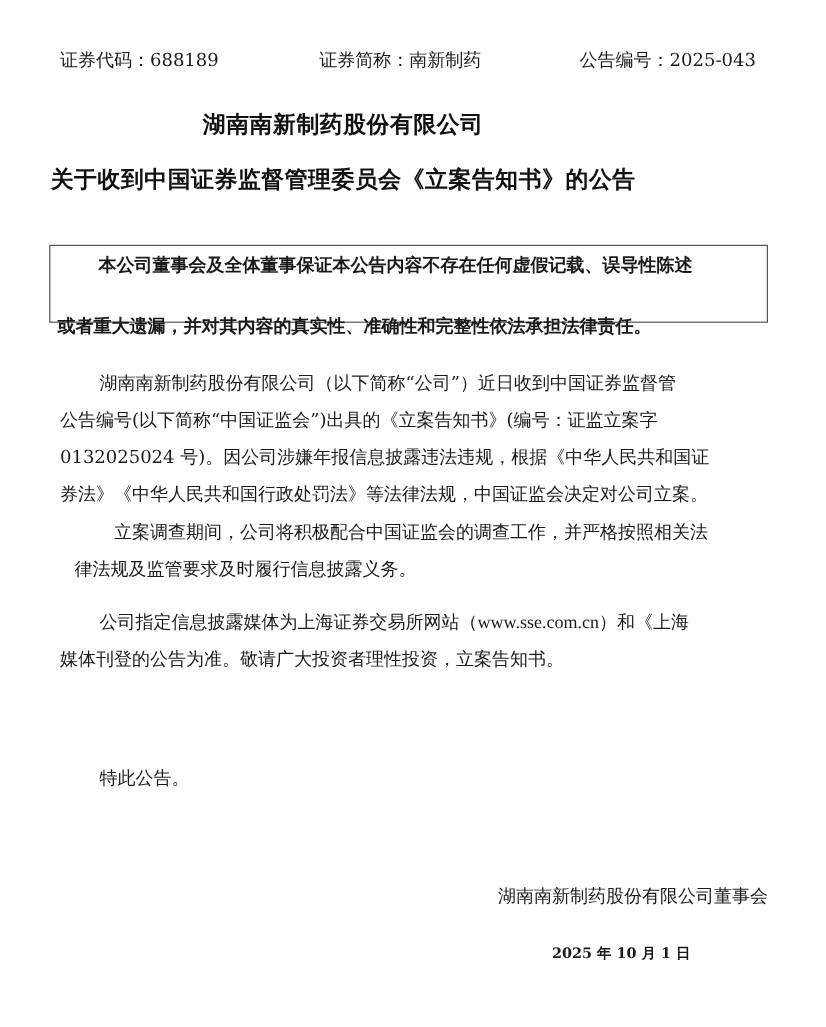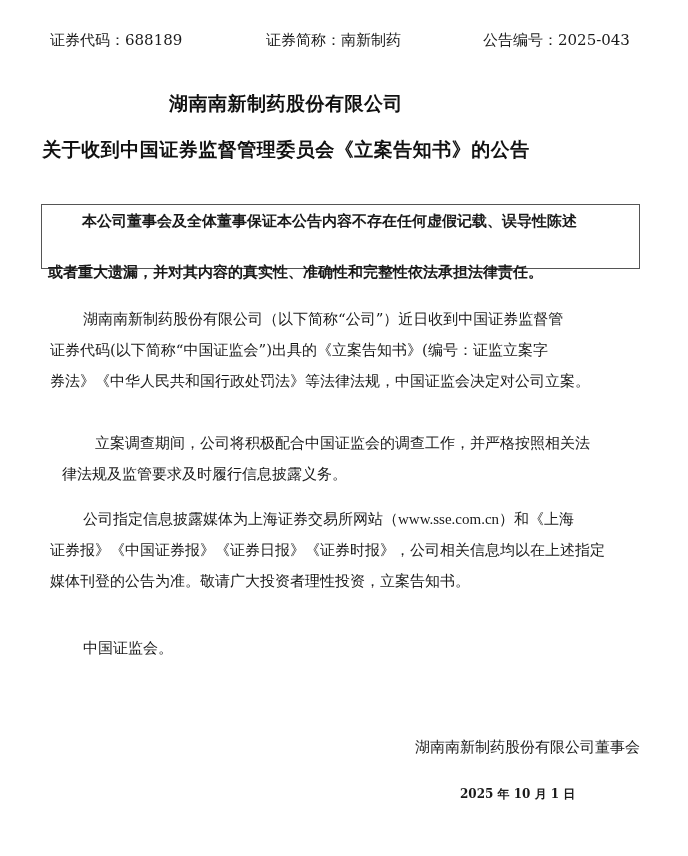--- a/index.html
+++ b/index.html
@@ -19,21 +19,21 @@
       position: absolute;
       top: 22px;
       left: 50px;
       width: 590px;
       height: 24px;
       font-size: 15px;
       line-height: 24px;
     }
     .header-row span {
       position: absolute;
-      top: 6px;
+      top: 16px;
       white-space: nowrap;
       text-align: right;
     }
     .h-code { left: 0; }
     .h-abbr { left: 216px; }
     .h-num { left: 433px; }
 
     .title {
       position: absolute;
       left: 0;
@@ -125,31 +125,31 @@
 <div class="title title-1">湖南南新制药股份有限公司</div>
 <div class="title title-2">关于收到中国证券监督管理委员会《立案告知书》的公告</div>
 
 <div class="notice-box">
   <div class="notice-line notice-line-1">本公司董事会及全体董事保证本公告内容不存在任何虚假记载、误导性陈述</div>
   <div class="notice-line notice-line-2">或者重大遗漏，并对其内容的真实性、准确性和完整性依法承担法律责任。</div>
 </div>
 
 <div class="para p1">
   <span class="line indent">湖南南新制药股份有限公司（以下简称“公司”）近日收到中国证券监督管</span>
-  <span class="line">证券代码(以下简称“中国证监会”)出具的《立案告知书》(编号：证监立案字</span>
+  <span class="line">公告编号(以下简称“中国证监会”)出具的《立案告知书》(编号：证监立案字</span>
+  <span class="line">0132025024 号)。因公司涉嫌年报信息披露违法违规，根据《中华人民共和国证</span>
   <span class="line">券法》《中华人民共和国行政处罚法》等法律法规，中国证监会决定对公司立案。</span>
 </div>
 
 <div class="para p2">
   <span class="line indent">立案调查期间，公司将积极配合中国证监会的调查工作，并严格按照相关法</span>
   <span class="line">律法规及监管要求及时履行信息披露义务。</span>
 </div>
 
 <div class="para p3">
   <span class="line indent">公司指定信息披露媒体为上海证券交易所网站（www.sse.com.cn）和《上海</span>
-  <span class="line">证券报》《中国证券报》《证券日报》《证券时报》，公司相关信息均以在上述指定</span>
   <span class="line">媒体刊登的公告为准。敬请广大投资者理性投资，立案告知书。</span>
 </div>
 
-<div class="closing">中国证监会。</div>
+<div class="closing">特此公告。</div>
 
 <div class="signature">湖南南新制药股份有限公司董事会</div>
 <div class="date">2025 年 10 月 1 日</div>
 
 </body></html>

